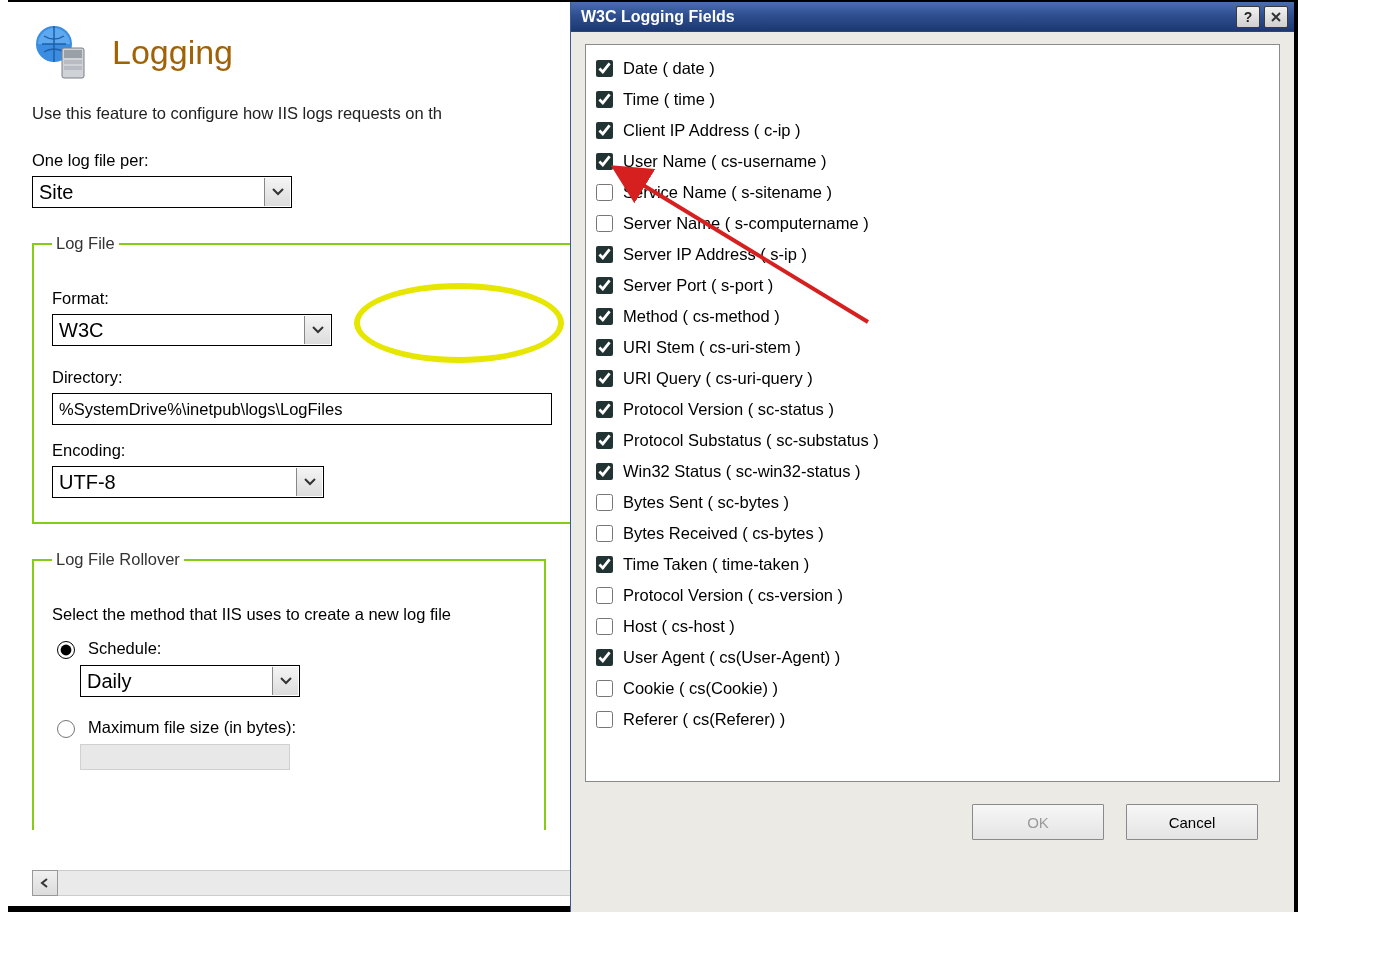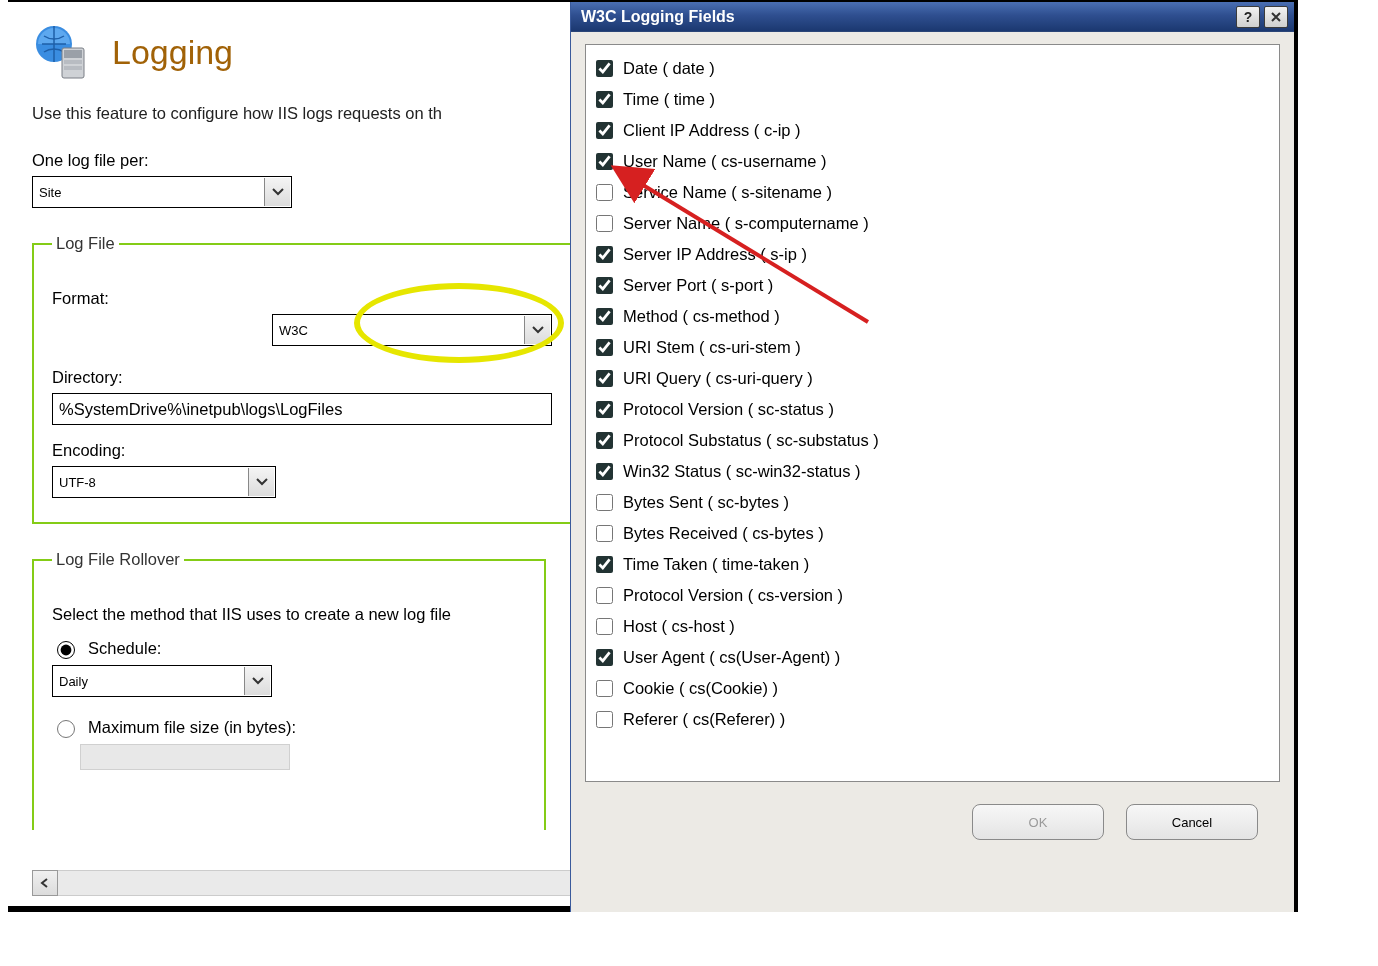--- a/index.html
+++ b/index.html
@@ -36,55 +36,55 @@
   .globe-icon svg { width:64px; height:64px; }
   .desc { font-size:16.5px; color:#222; margin-bottom:28px; }
   .lbl { font-size:16.5px; margin-bottom:6px; display:block; }
   .win-select {
     position: relative;
     background:#fff;
     border:1px solid #000;
     height:32px;
     display:flex; align-items:center;
     padding:0 6px;
-    font-size:13px;
+    font-size:20px;
   }
   .win-select .dd-btn {
     position:absolute; right:1px; top:1px; bottom:1px; width:26px;
     background: linear-gradient(#f4f4f4,#dcdcdc);
     border-left:1px solid #888;
     display:flex; align-items:center; justify-content:center;
   }
   .dd-btn svg { width:12px; height:8px; }
   fieldset.win-group {
     border:2px solid #84cc16;
     margin:26px 0 0 0;
     padding:14px 18px 24px 18px;
   }
   fieldset.win-group > legend {
     font-size:16.5px; padding:0 4px; color:#333;
   }
   .row { margin-top:22px; }
-  .inline-row { display:flex; align-items:flex-end; gap:18px;justify-content:flex-end; }
+  .inline-row { display:flex; align-items:flex-end; gap:18px; }
   .win-input {
     background:#fff; border:1px solid #000;
     height:32px; padding:0 6px; font-size:16.5px;
     display:flex; align-items:center; width:100%;
   }
   .win-btn {
     height:34px;
     background:linear-gradient(#f6f6f6,#e7e7e7);
     border:1px solid #8a8a8a;
     font-size:16.5px;
     padding:0 28px;
     border-radius:2px;
   }
   .radio-row { display:flex; align-items:center; gap:10px; margin-top:14px; font-size:16.5px;}
   .radio-row input[type=radio]{ width:18px; height:18px; accent-color:#000; }
-  .radio-indent { margin-top:6px; }
+  .radio-indent { margin-left:28px; margin-top:6px; }
   .file-size-field {
     width:210px; height:26px; background:#e8e8e8;
     border:1px solid #d0d0d0; margin-left:28px; margin-top:6px;
   }
   .hscroll {
     position:absolute; left:24px; right:0; bottom:10px; height:26px;
     display:flex; align-items:stretch;
   }
   .hscroll .arrow {
     width:26px; background:linear-gradient(#f0f0f0,#dcdcdc);
@@ -143,22 +143,22 @@
   .field-item input[type=checkbox]{
     width:17px; height:17px; accent-color:#233; margin:0;
   }
   .dlg-actions {
     display:flex; justify-content:flex-end; gap:22px;
     padding:22px 22px 0 0;
   }
   .dlg-btn {
     width:132px; height:36px;
     background:linear-gradient(#f7f7f7,#e4e4e4);
-    border:1px solid #8a8a8a; border-radius:8px;
-    font-size:13px;
+    border:1px solid #8a8a8a; border-radius:1px;
+    font-size:15px;
   }
   .dlg-btn.disabled { color:#9a9a9a; }
 </style>
 </head>
 <body>
 
 <div class="canvas">
 
   <div class="left-panel">
     <div class="heading-row">
@@ -210,21 +210,21 @@
 
       <div class="row" style="margin-top:22px">
         <label class="lbl">Directory:</label>
         <div class="win-input" style="width:500px">
           <span>%SystemDrive%\inetpub\logs\LogFiles</span>
         </div>
       </div>
 
       <div class="row" style="margin-top:16px">
         <label class="lbl">Encoding:</label>
-        <div class="win-select" style="width:224px">
+        <div class="win-select" style="width:272px">
           <span>UTF-8</span>
           <span class="dd-btn">
             <svg viewBox="0 0 12 8">
                 <path d="M1 1l5 5 5-5" fill="none" stroke="#333" stroke-width="2"></path>
               </svg>
           </span>
         </div>
       </div>
     </fieldset>
 

